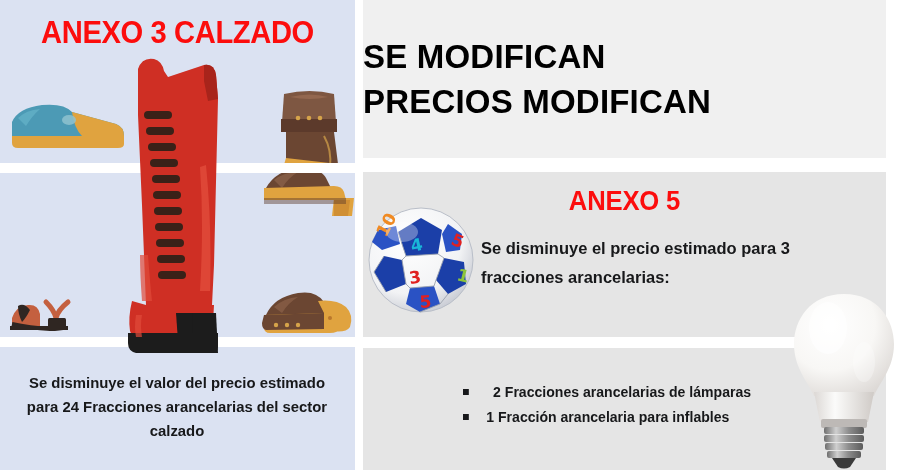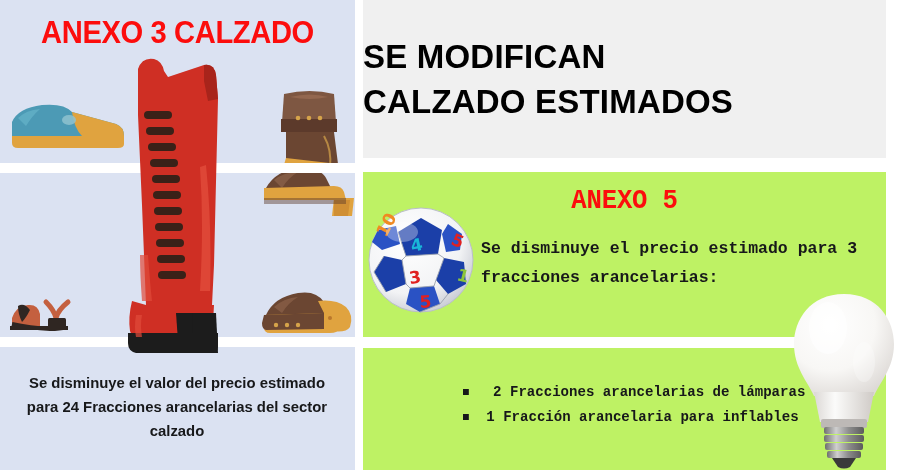--- a/index.html
+++ b/index.html
@@ -93,23 +93,22 @@
     white-space: nowrap;
   }
 
   
   .right-body {
     position: absolute;
     left: 363px;
     top: 172px;
     width: 523px;
     height: 298px;
-    background: #bef264;
+    background: #e5e5e5;
     overflow: hidden;
-    font-family: Liberation Mono, monospace;
   }
   .pink-gap {
     position: absolute;
     left: 0;
     top: 165px;
     width: 523px;
     height: 11px;
     background: #ffffff;
     z-index: 5;
   }
@@ -276,21 +275,21 @@
       <path d="M20 278 L110 278 L110 292 Q110 298 102 298 L28 298 Q20 296 20 288 Z" fill="#1c1c1c"></path>
       <path d="M28 260 Q26 272 28 282 L34 282 Q32 270 34 260 Z" fill="#e04a3a" opacity="0.7"></path>
     </svg>
 
     <div class="left-title">ANEXO 3 CALZADO</div>
     <div class="left-caption">Se disminuye el valor del precio estimado para 24 Fracciones arancelarias del sector calzado</div>
   </div>
 
   <div class="right-head">
     <div class="right-head-line">SE MODIFICAN</div>
-    <div class="right-head-line">CALZADO ESTIMADOS</div>
+    <div class="right-head-line">PRECIOS MODIFICAN</div>
   </div>
 
   <div class="right-body">
     <div class="pink-gap"></div>
 
     <div class="anexo5-title">ANEXO 5</div>
     <div class="anexo5-lead">Se disminuye el precio estimado para 3 fracciones arancelarias:</div>
 
     <ul class="bullet-list">
       <li class="indent">

